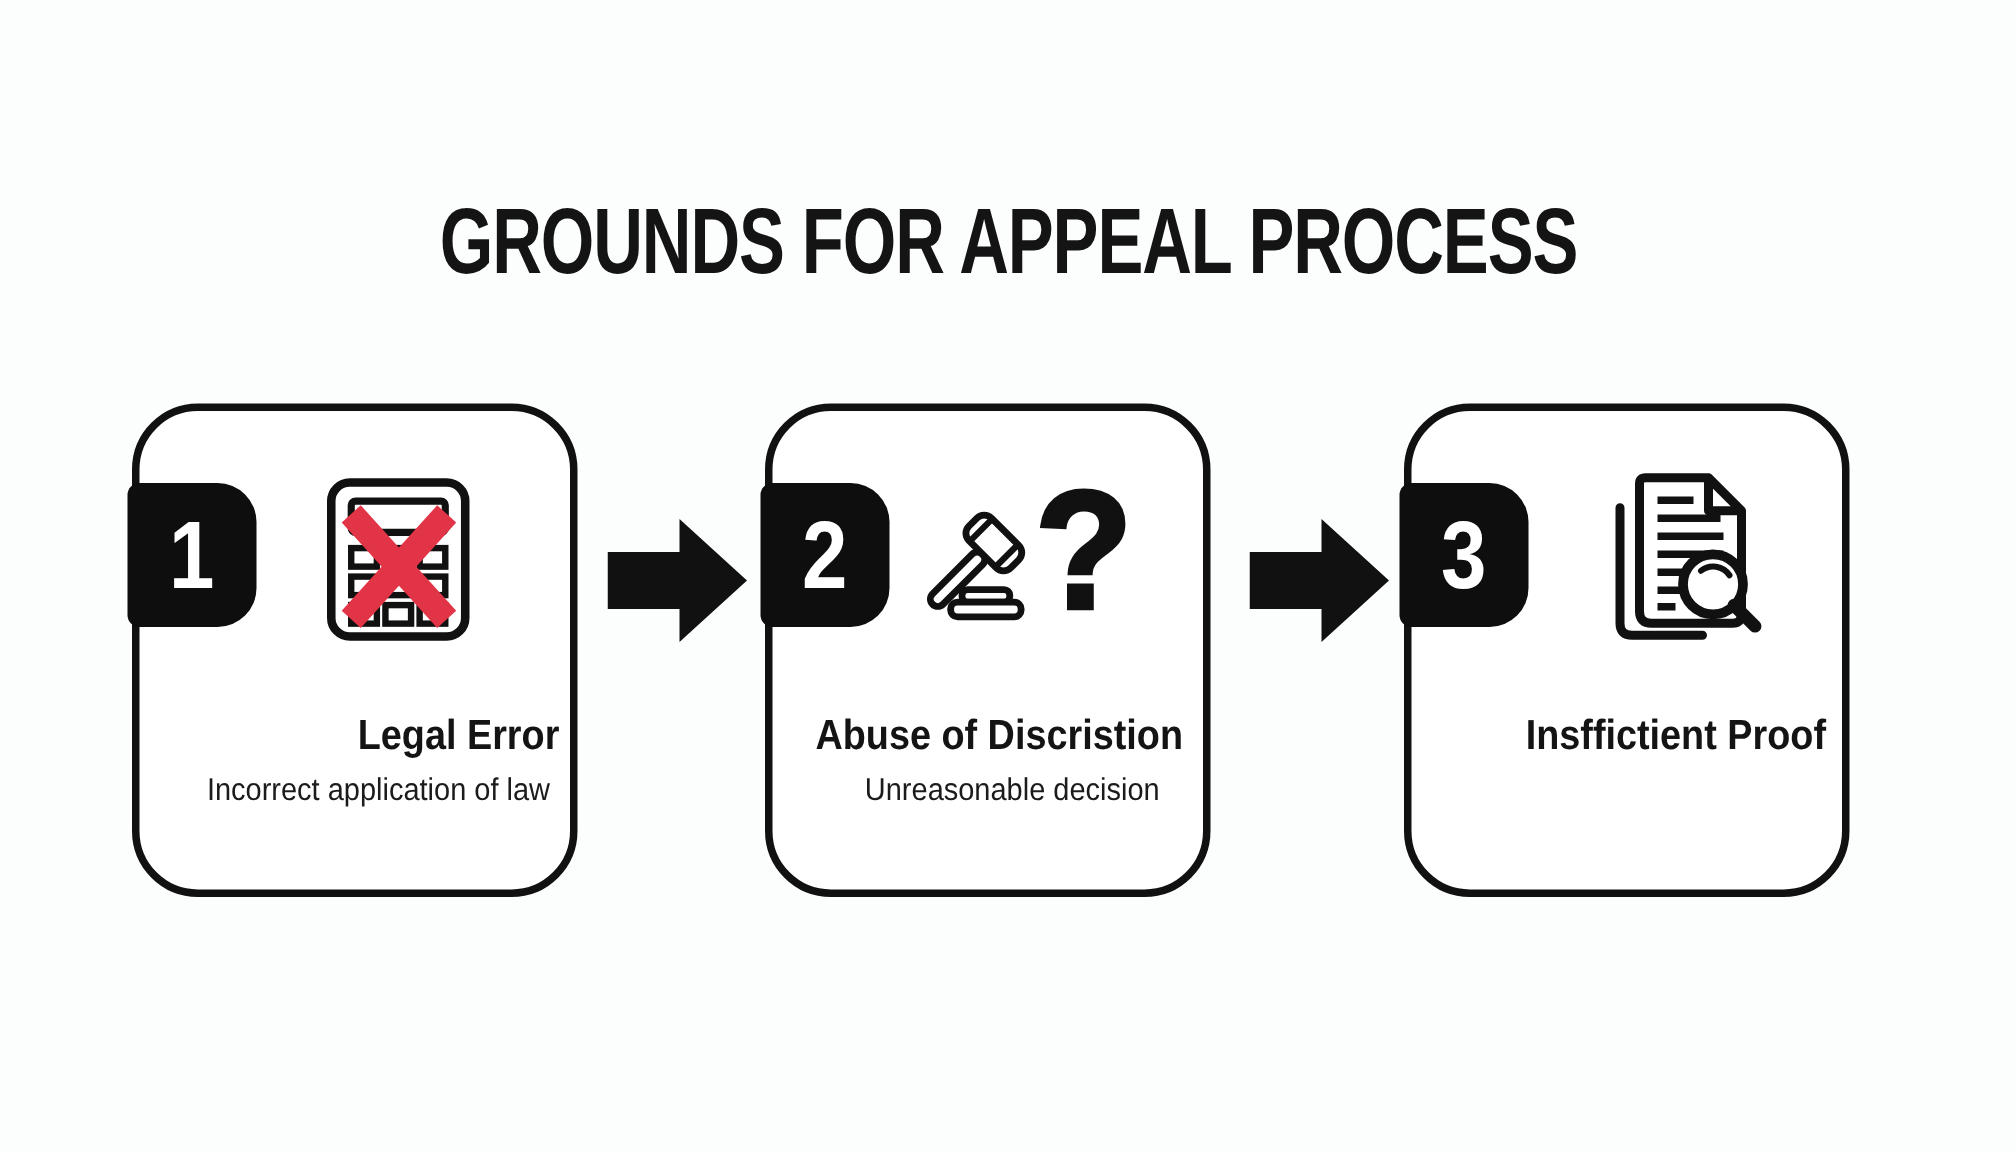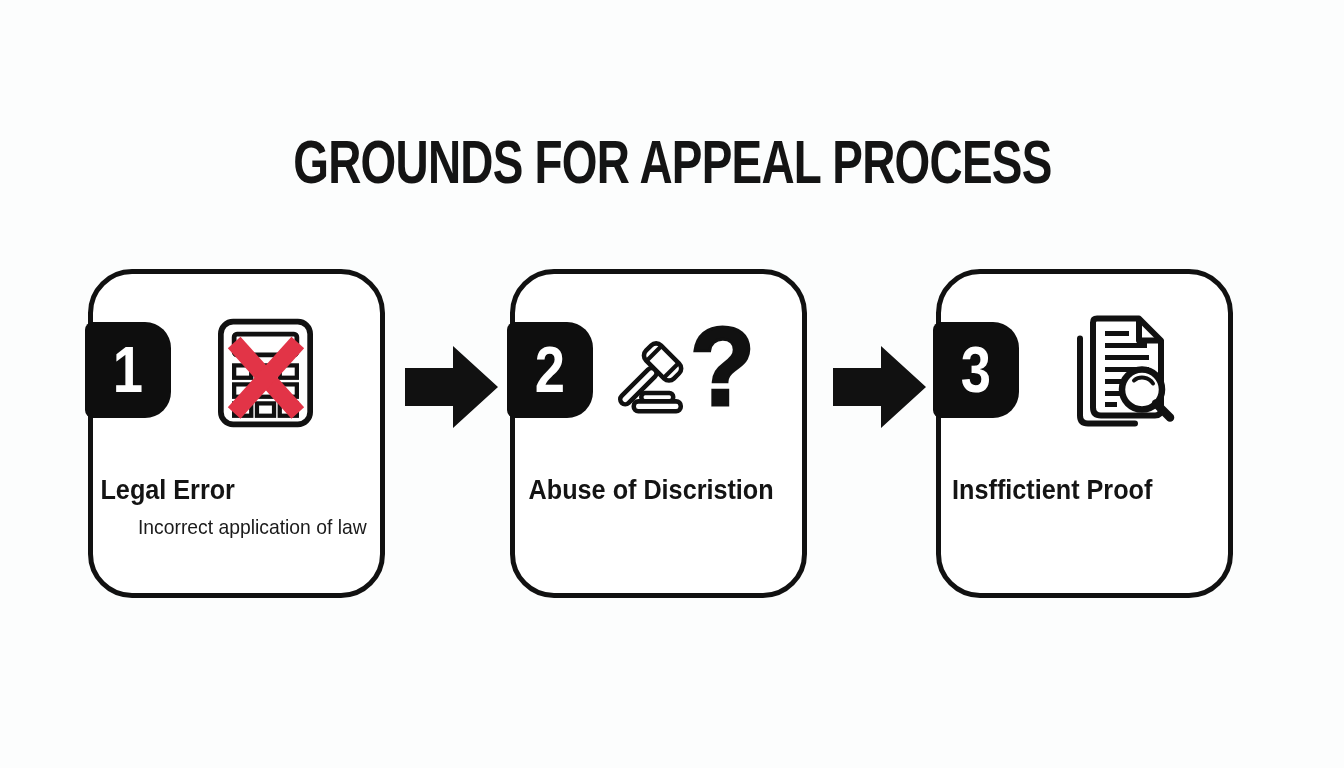--- a/index.html
+++ b/index.html
@@ -51,21 +51,21 @@
 
   .qmark{
     display:inline-block;
     font-size:112px;line-height:0.84;font-weight:bold;color:#111111;
     -webkit-text-stroke:3px #111111;
     margin-left:2px;margin-top:-6px;
     transform:scaleX(0.95);transform-origin:0 0;
   }
 
   .card-title{
-    position:absolute;left:0;top:200px;width:100%;text-align:left;
+    position:absolute;left:0;top:200px;width:100%;text-align:right;
   }
   .card-title span{
     display:inline-block;font-size:28px;font-weight:bold;color:#141414;
     transform:scaleX(0.9);transform-origin:50% 50%;white-space:nowrap;
   }
   .card-sub{
     position:absolute;left:16px;top:241px;width:100%;text-align:center;
   }
   .card-sub span{
     display:inline-block;font-size:21px;color:#1b1b1b;
@@ -130,20 +130,23 @@
         <line x1="58" y1="18" x2="86" y2="18" stroke="#111111" stroke-width="5.5" transform="rotate(-45 72 34)"></line>
         <line x1="58" y1="50" x2="86" y2="50" stroke="#111111" stroke-width="5.5" transform="rotate(-45 72 34)"></line>
         <rect x="44" y="75" width="42" height="11" rx="5" fill="#ffffff" stroke="#111111" stroke-width="6"></rect>
         <rect x="34" y="86" width="62" height="13" rx="6" fill="#ffffff" stroke="#111111" stroke-width="6"></rect>
       </svg>
       <span class="qmark">?</span>
     </div>
     <div class="card-title">
       <span>Abuse of Discristion</span>
     </div>
+    <div class="card-sub">
+      <span>Unreasonable decision</span>
+    </div>
   </div>
 
   <svg class="arrow arrow2" width="93" height="88" viewBox="0 0 93 88" xmlns="http://www.w3.org/2000/svg">
     <polygon points="0,25 48,25 48,3 93,44 48,85 48,63 0,63" fill="#111111"></polygon>
   </svg>
 
   <div class="card card3">
     <div class="badge">
       <span class="badge-num">3</span>
     </div>

